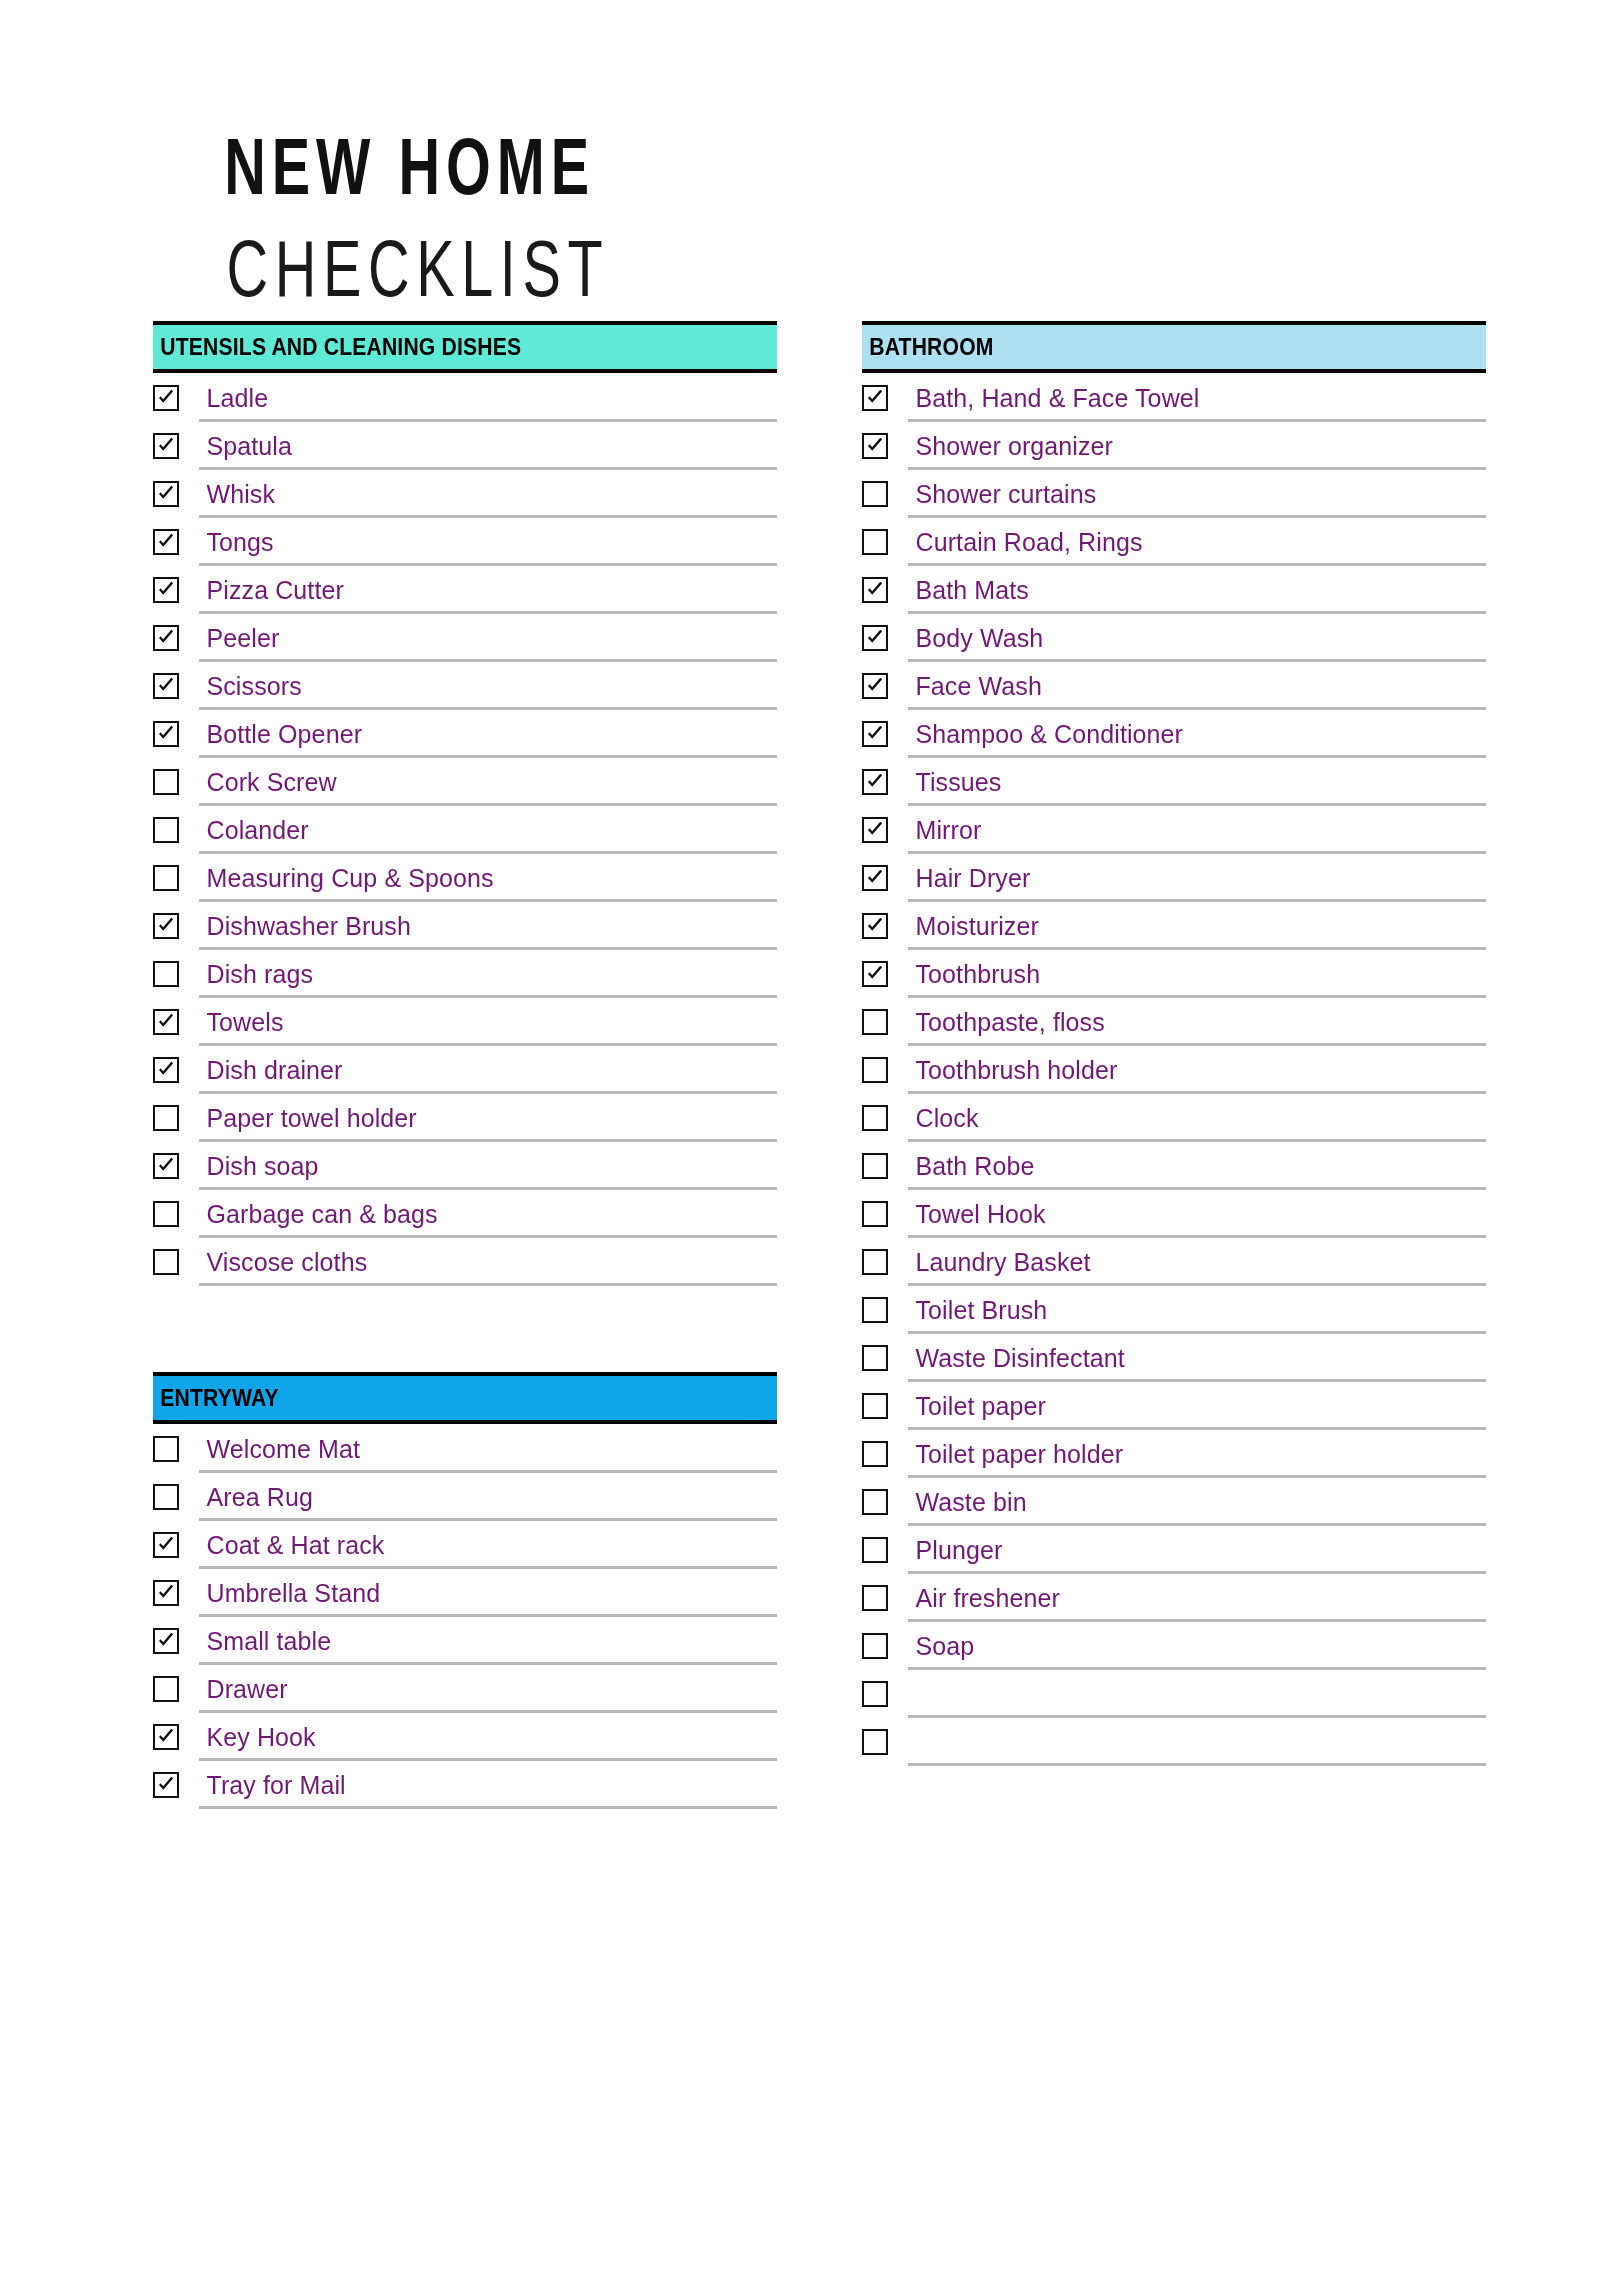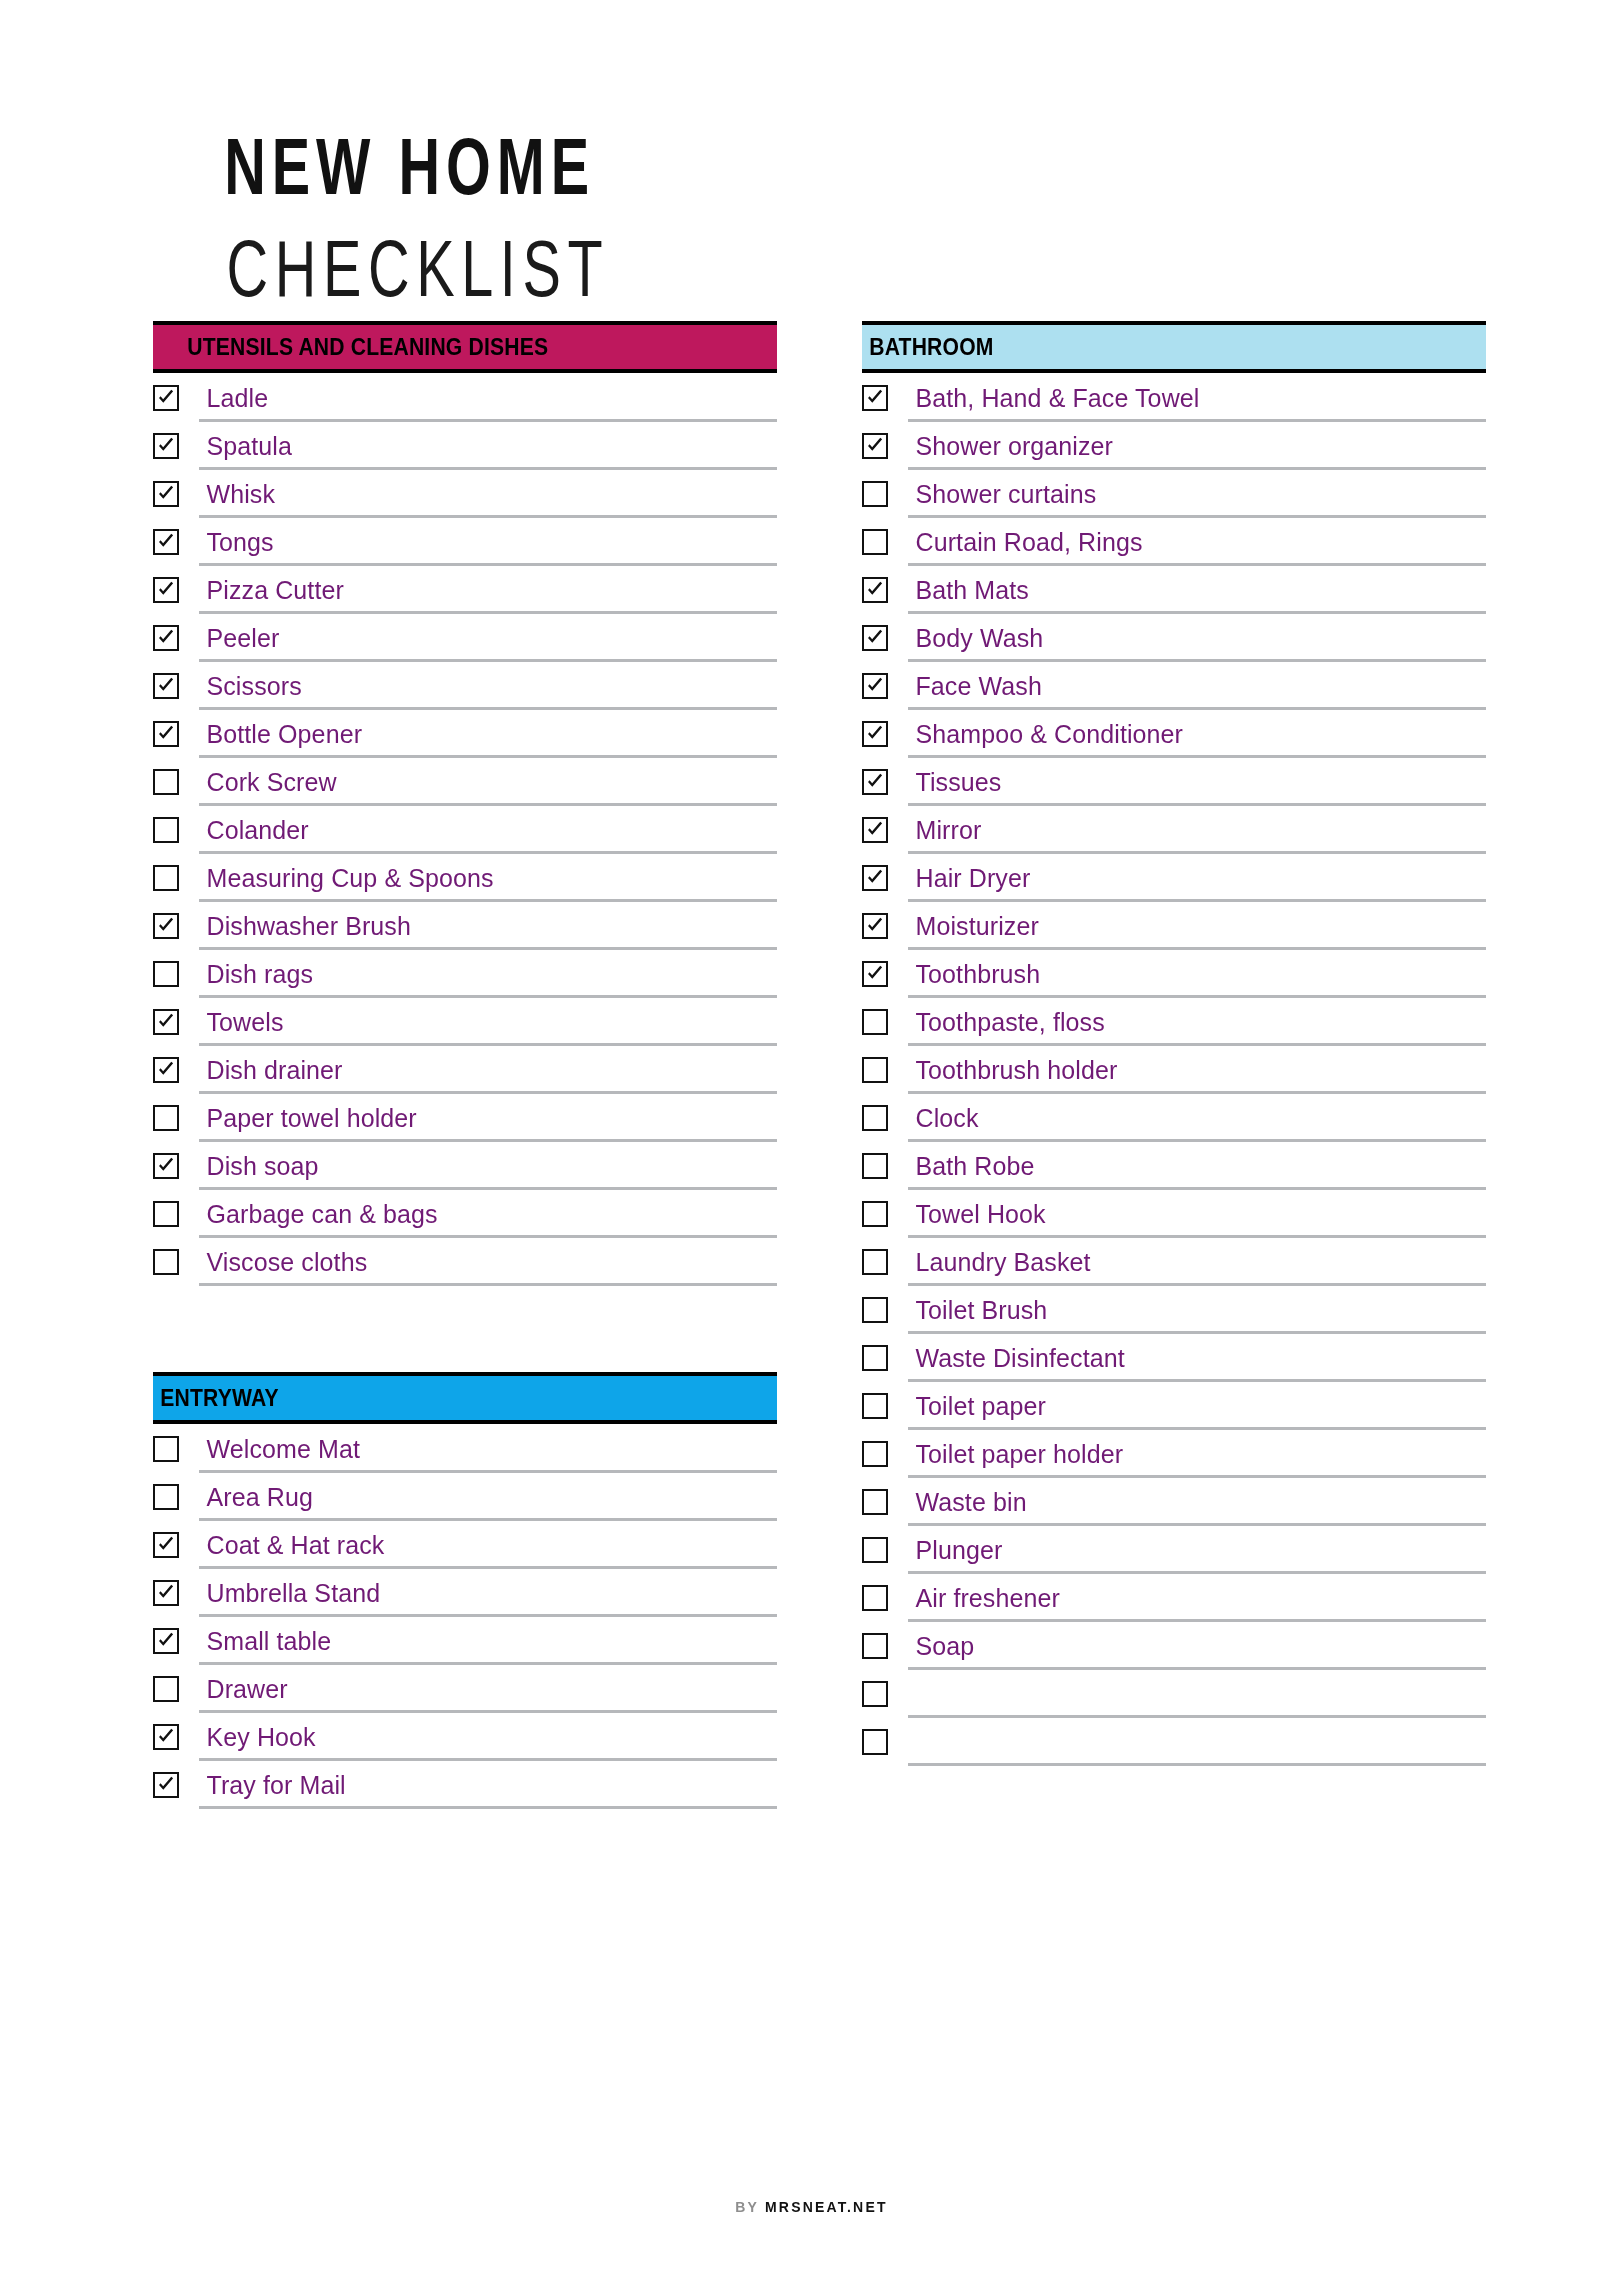--- a/index.html
+++ b/index.html
@@ -176,21 +176,21 @@
 <div class="page">
 
   <div class="title-wrap">
     <span class="title-bold">NEW HOME</span>
     <span class="title-light">CHECKLIST</span>
   </div>
 
   <div class="columns">
     <div class="col col-left" id="col-left">
         <div class="section">
-          <div class="sec-head" style="background: #be185d; padding-left: 27px;">
+          <div class="sec-head" style="background: #5eead4;">
             <div class="sec-head-title">UTENSILS AND CLEANING DISHES</div>
           </div>
           <div class="rows">
             <div class="row">
               <div class="cbox">
                 <svg viewBox="0 0 24 24" aria-hidden="true">
                   <path d="M3.2 12.6 L8.6 18.6 L21 3.8 L18.6 2.2 L8.4 14.1 L5.2 10.4 Z" fill="#111111"></path>
                 </svg>
               </div>
               <div class="row-body">
@@ -705,19 +705,15 @@
               <div class="row-body">
                 <div class="row-label"></div>
                 <div class="row-rule"></div>
               </div>
             </div>
           </div>
         </div>
       </div>
   </div>
 
-  <div class="footer">
-    <span class="by">BY</span>
-    <span class="site">MRSNEAT.NET</span>
-  </div>
 
 </div>
 
 
 </body></html>

